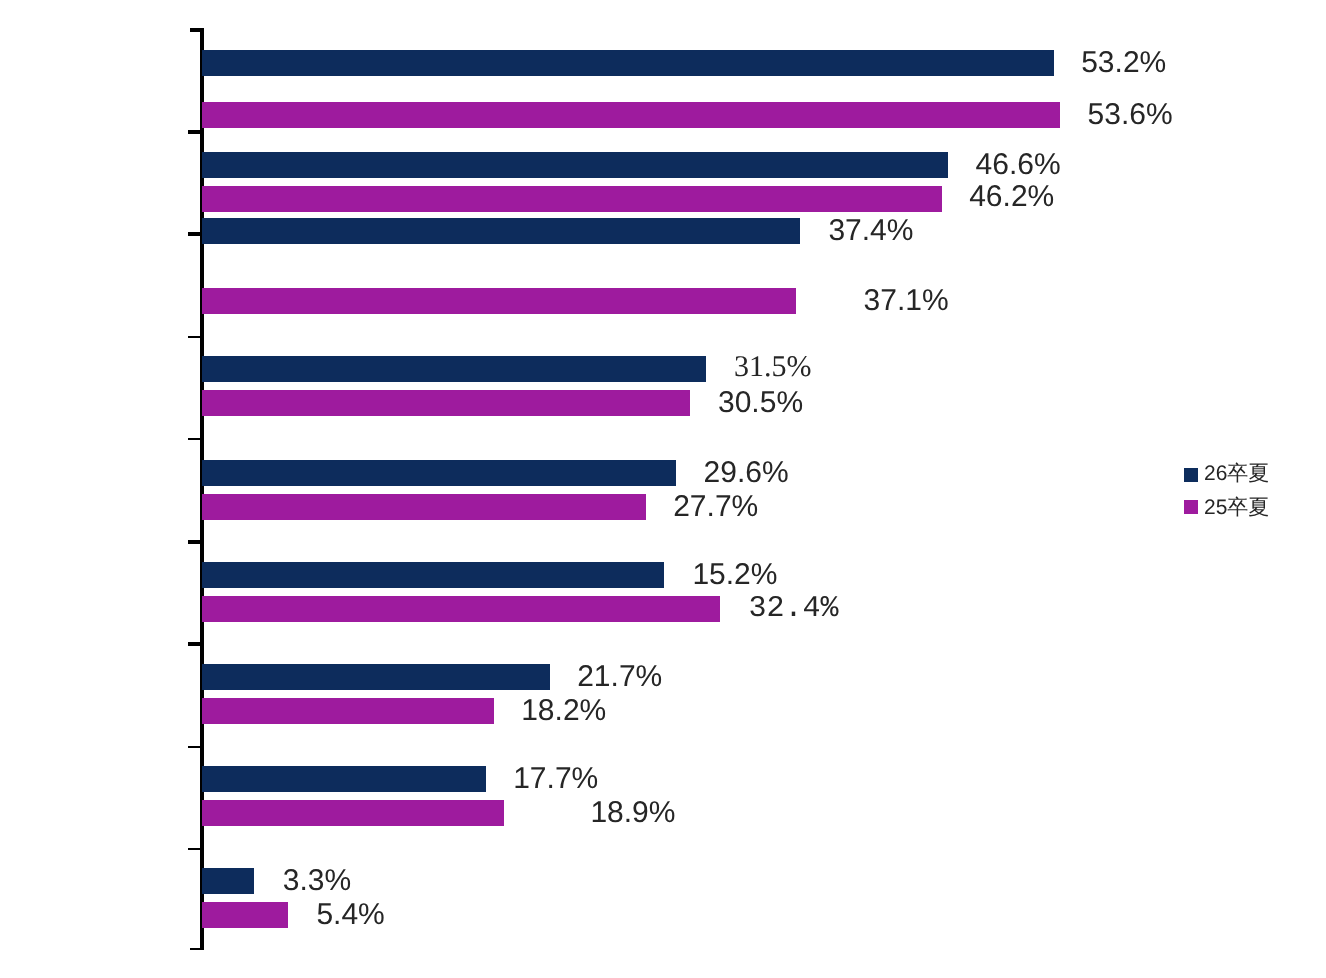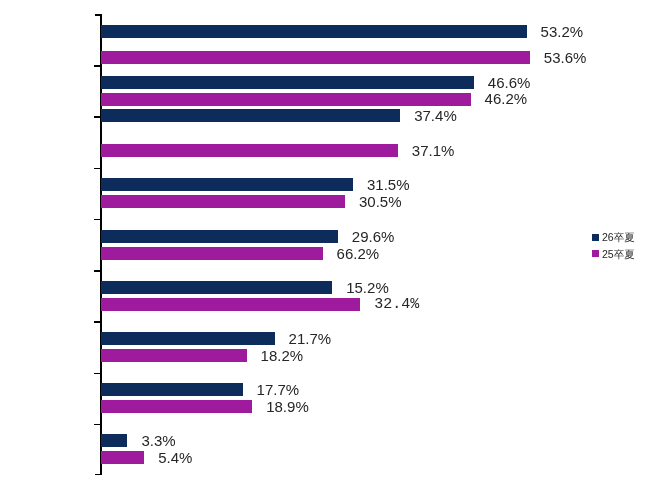--- a/index.html
+++ b/index.html
@@ -152,43 +152,43 @@
         <div class="bar-row" style="top: 78.8333px; align-items: flex-end;">
           <div class="bar s1" style="width: 369.6px; background: rgb(158, 27, 158);"></div>
           <span class="bar-value">46.2%</span>
         </div>
       </div>
       <div class="cat-group" style="top: 0px;">
         <div class="bar-row" style="top: 95px; align-items: center;">
           <div class="bar s0" style="width: 299.2px; background: rgb(13, 44, 92);"></div>
           <span class="bar-value">37.4%</span>
         </div>
-        <div class="bar-row" style="top: 130.056px;">
+        <div class="bar-row" style="top: 130.056px; gap: 20px;">
           <div class="bar s1" style="width: 296.8px; background: rgb(158, 27, 158);"></div>
           <span class="bar-value">37.1%</span>
         </div>
       </div>
       <div class="cat-group" style="top: 0px;">
-        <div class="bar-row" style="top: 164.278px;">
+        <div class="bar-row" style="top: 164.278px; font-family: Liberation Serif, serif;">
           <div class="bar s0" style="width: 252px; background: rgb(13, 44, 92);"></div>
           <span class="bar-value">31.5%</span>
         </div>
         <div class="bar-row" style="top: 181.278px;">
           <div class="bar s1" style="width: 244px; background: rgb(158, 27, 158);"></div>
           <span class="bar-value">30.5%</span>
         </div>
       </div>
       <div class="cat-group" style="top: 0px;">
         <div class="bar-row" style="top: 215.5px;">
           <div class="bar s0" style="width: 236.8px; background: rgb(13, 44, 92);"></div>
           <span class="bar-value">29.6%</span>
         </div>
         <div class="bar-row" style="top: 232.5px;">
           <div class="bar s1" style="width: 221.6px; background: rgb(158, 27, 158);"></div>
-          <span class="bar-value">66.2%</span>
+          <span class="bar-value">27.7%</span>
         </div>
       </div>
       <div class="cat-group" style="top: 0px;">
         <div class="bar-row" style="top: 266.722px;">
           <div class="bar s0" style="width: 231.2px; background: rgb(13, 44, 92);"></div>
           <span class="bar-value">15.2%</span>
         </div>
         <div class="bar-row" style="top: 283.722px; font-family: Liberation Mono, monospace;">
           <div class="bar s1" style="width: 259.2px; background: rgb(158, 27, 158);"></div>
           <span class="bar-value">32.4%</span>
@@ -202,21 +202,21 @@
         <div class="bar-row" style="top: 334.944px;">
           <div class="bar s1" style="width: 145.6px; background: rgb(158, 27, 158);"></div>
           <span class="bar-value">18.2%</span>
         </div>
       </div>
       <div class="cat-group" style="top: 0px;">
         <div class="bar-row" style="top: 369.167px;">
           <div class="bar s0" style="width: 141.6px; background: rgb(13, 44, 92);"></div>
           <span class="bar-value">17.7%</span>
         </div>
-        <div class="bar-row" style="top: 386.167px;">
+        <div class="bar-row" style="top: 386.167px; gap: 29px;">
           <div class="bar s1" style="width: 151.2px; background: rgb(158, 27, 158);"></div>
           <span class="bar-value">18.9%</span>
         </div>
       </div>
       <div class="cat-group" style="top: 0px;">
         <div class="bar-row" style="top: 420.389px;">
           <div class="bar s0" style="width: 26.4px; background: rgb(13, 44, 92);"></div>
           <span class="bar-value">3.3%</span>
         </div>
         <div class="bar-row" style="top: 437.389px;">

